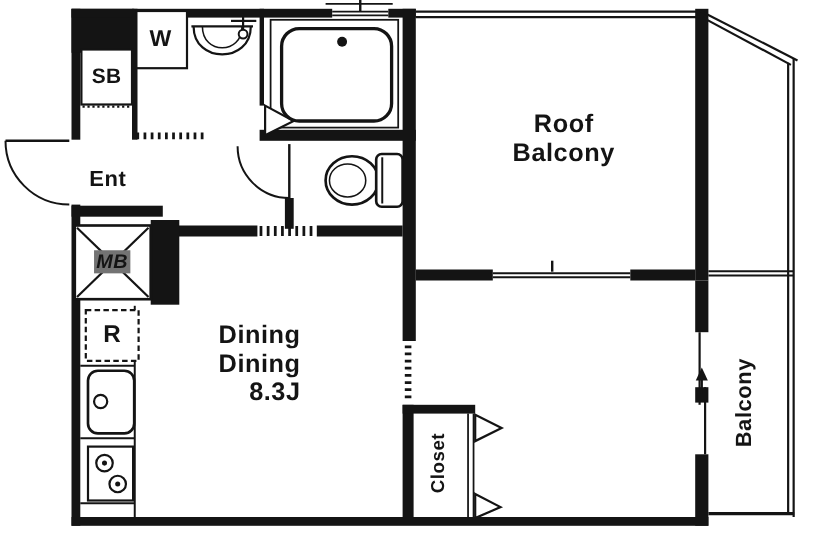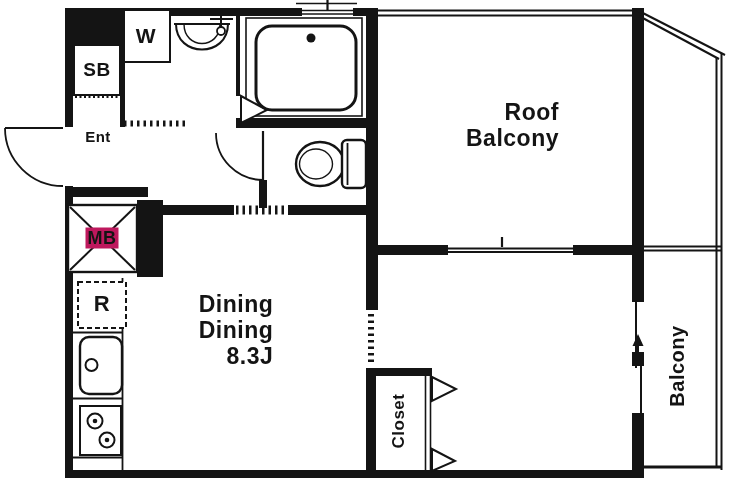--- a/index.html
+++ b/index.html
@@ -7,23 +7,23 @@
     position:relative;width:742px;height:496px;background:#ffffff;overflow:hidden;
     font-family:"Liberation Sans",sans-serif;
   }
   #linework{position:absolute;left:0;top:0;}
   .lbl,.lbl-block,.lbl-vert,.lbl-left{
     position:absolute;color:#141414;font-weight:700;white-space:nowrap;
     font-family:"Liberation Sans",sans-serif;letter-spacing:.5px;
   }
   .lbl{transform:translate(-50%,-50%);}
   .lbl-block{transform:translateX(-50%);text-align:right;}
-  .lbl-left{text-align:right;}
+  .lbl-left{text-align:center;}
   .lbl-vert{transform:translate(-50%,-50%) rotate(-90deg);}
-  .halo{background:#be185d;padding:0 2px;}
+  .halo{background:#737373;padding:0 2px;font-style:italic;}
 </style>
 </head>
 <body>
 
 <div id="stage">
 
   <svg id="linework" width="742" height="496" viewBox="0 0 742 496">
 
     <g fill="#141414" stroke="none">
       <rect x="65" y="8" width="8" height="119"></rect>
@@ -145,21 +145,21 @@
         <circle cx="107" cy="440" r="7.5" stroke-width="2" fill="none"></circle>
         <circle cx="107" cy="440" r="2.3" fill="#141414" stroke="none"></circle>
       </g>
     </g>
   </svg>
 
   <div class="lbl" style="left:146px;top:36px;font-size:21px">W</div>
 
   <div class="lbl" style="left:97px;top:70px;font-size:19px">SB</div>
 
-  <div class="lbl" style="left:98px;top:136px;font-size:15px">Ent</div>
+  <div class="lbl" style="left:98px;top:164px;font-size:20px">Ent</div>
 
   <div class="lbl halo" style="left:102px;top:238px;font-size:18px">MB</div>
 
   <div class="lbl" style="left:102px;top:304px;font-size:22px">R</div>
 
   <div class="lbl-block" style="left:236px;top:291px;font-size:23px;line-height:26px">
     <div>Dining</div>
     <div>Dining</div>
     <div>8.3J</div>
   </div>

